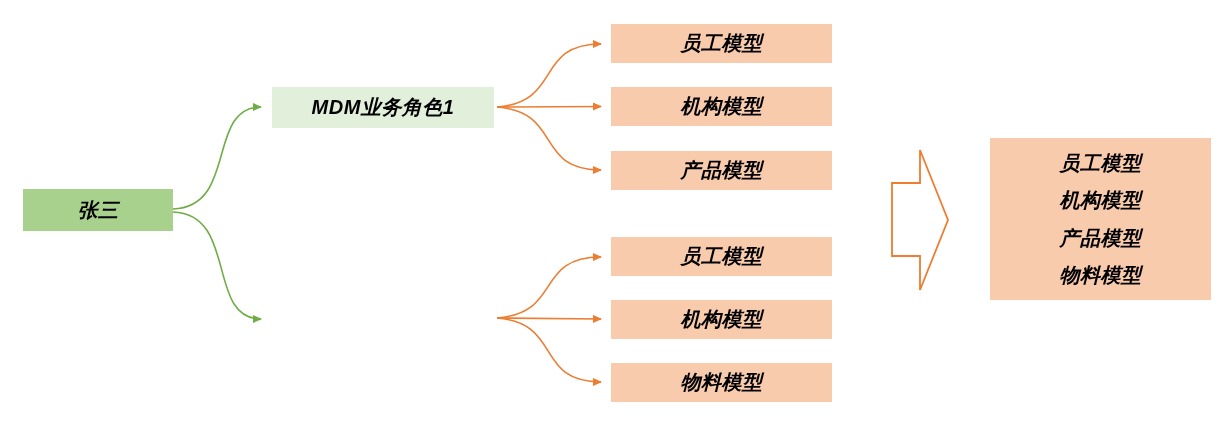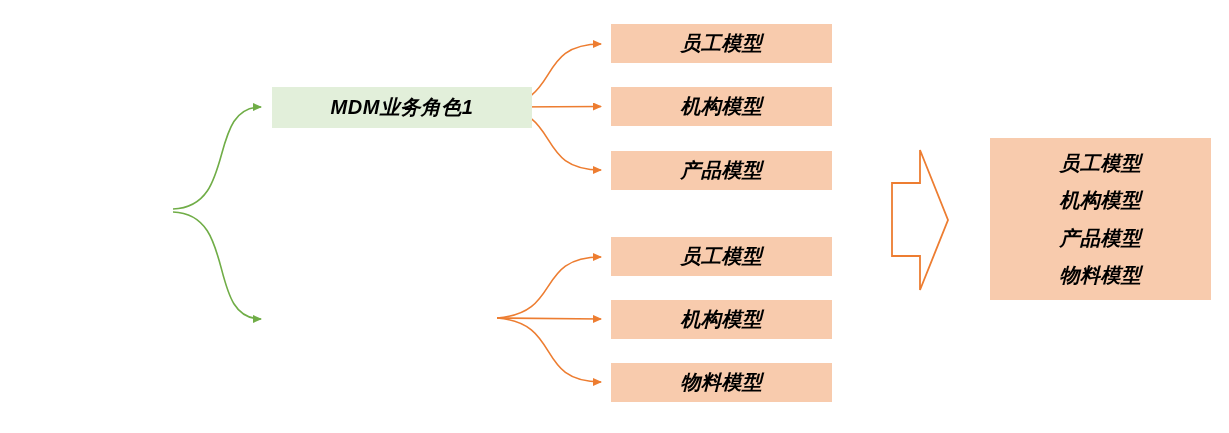--- a/index.html
+++ b/index.html
@@ -12,21 +12,21 @@
   }
   .node{
     position:absolute;
     display:flex;align-items:center;justify-content:center;
     font-style:italic;font-weight:bold;
     font-size:20px;color:#000;
     letter-spacing:0.5px;
     box-sizing:border-box;
   }
   .user-box{left:23px;top:189px;width:150px;height:42px;background:#A9D18E;}
-  .role-box{left:272px;width:260px;height:41px;background:#E2EFDA;}
+  .role-box{left:272px;width:222px;height:41px;background:#E2EFDA;}
   .role-1{top:87px;}
   .role-2{top:299px;}
   .model-box{left:611px;width:221px;height:39px;background:#F8CBAD;}
   .m-r1a{top:24px;}
   .m-r1b{top:87px;}
   .m-r1c{top:151px;}
   .m-r2a{top:237px;}
   .m-r2b{top:300px;}
   .m-r2c{top:363px;}
   .summary-box{
@@ -67,20 +67,23 @@
       <path d="M497,107 C563,112 534,170 601,170" marker-end="url(#arrow-orange)"></path>
 
       <path d="M497,318 C563,313 534,257 601,257" marker-end="url(#arrow-orange)"></path>
       <path d="M497,318 L601,319" marker-end="url(#arrow-orange)"></path>
       <path d="M497,318 C563,323 534,382 601,382" marker-end="url(#arrow-orange)"></path>
     </g>
 
     <path d="M892,183 L920,183 L920,150 L948,220 L920,290 L920,256 L892,256 Z" fill="#ffffff" stroke="#ED7D31" stroke-width="1.8" stroke-linejoin="miter"></path>
   </svg>
 
+  <div class="node user-box">
+    <span>张三</span>
+  </div>
 
   <div class="node role-box role-1">
     <span>MDM业务角色1</span>
   </div>
 
   <div class="node model-box m-r1a">
     <span>员工模型</span>
   </div>
   <div class="node model-box m-r1b">
     <span>机构模型</span>

